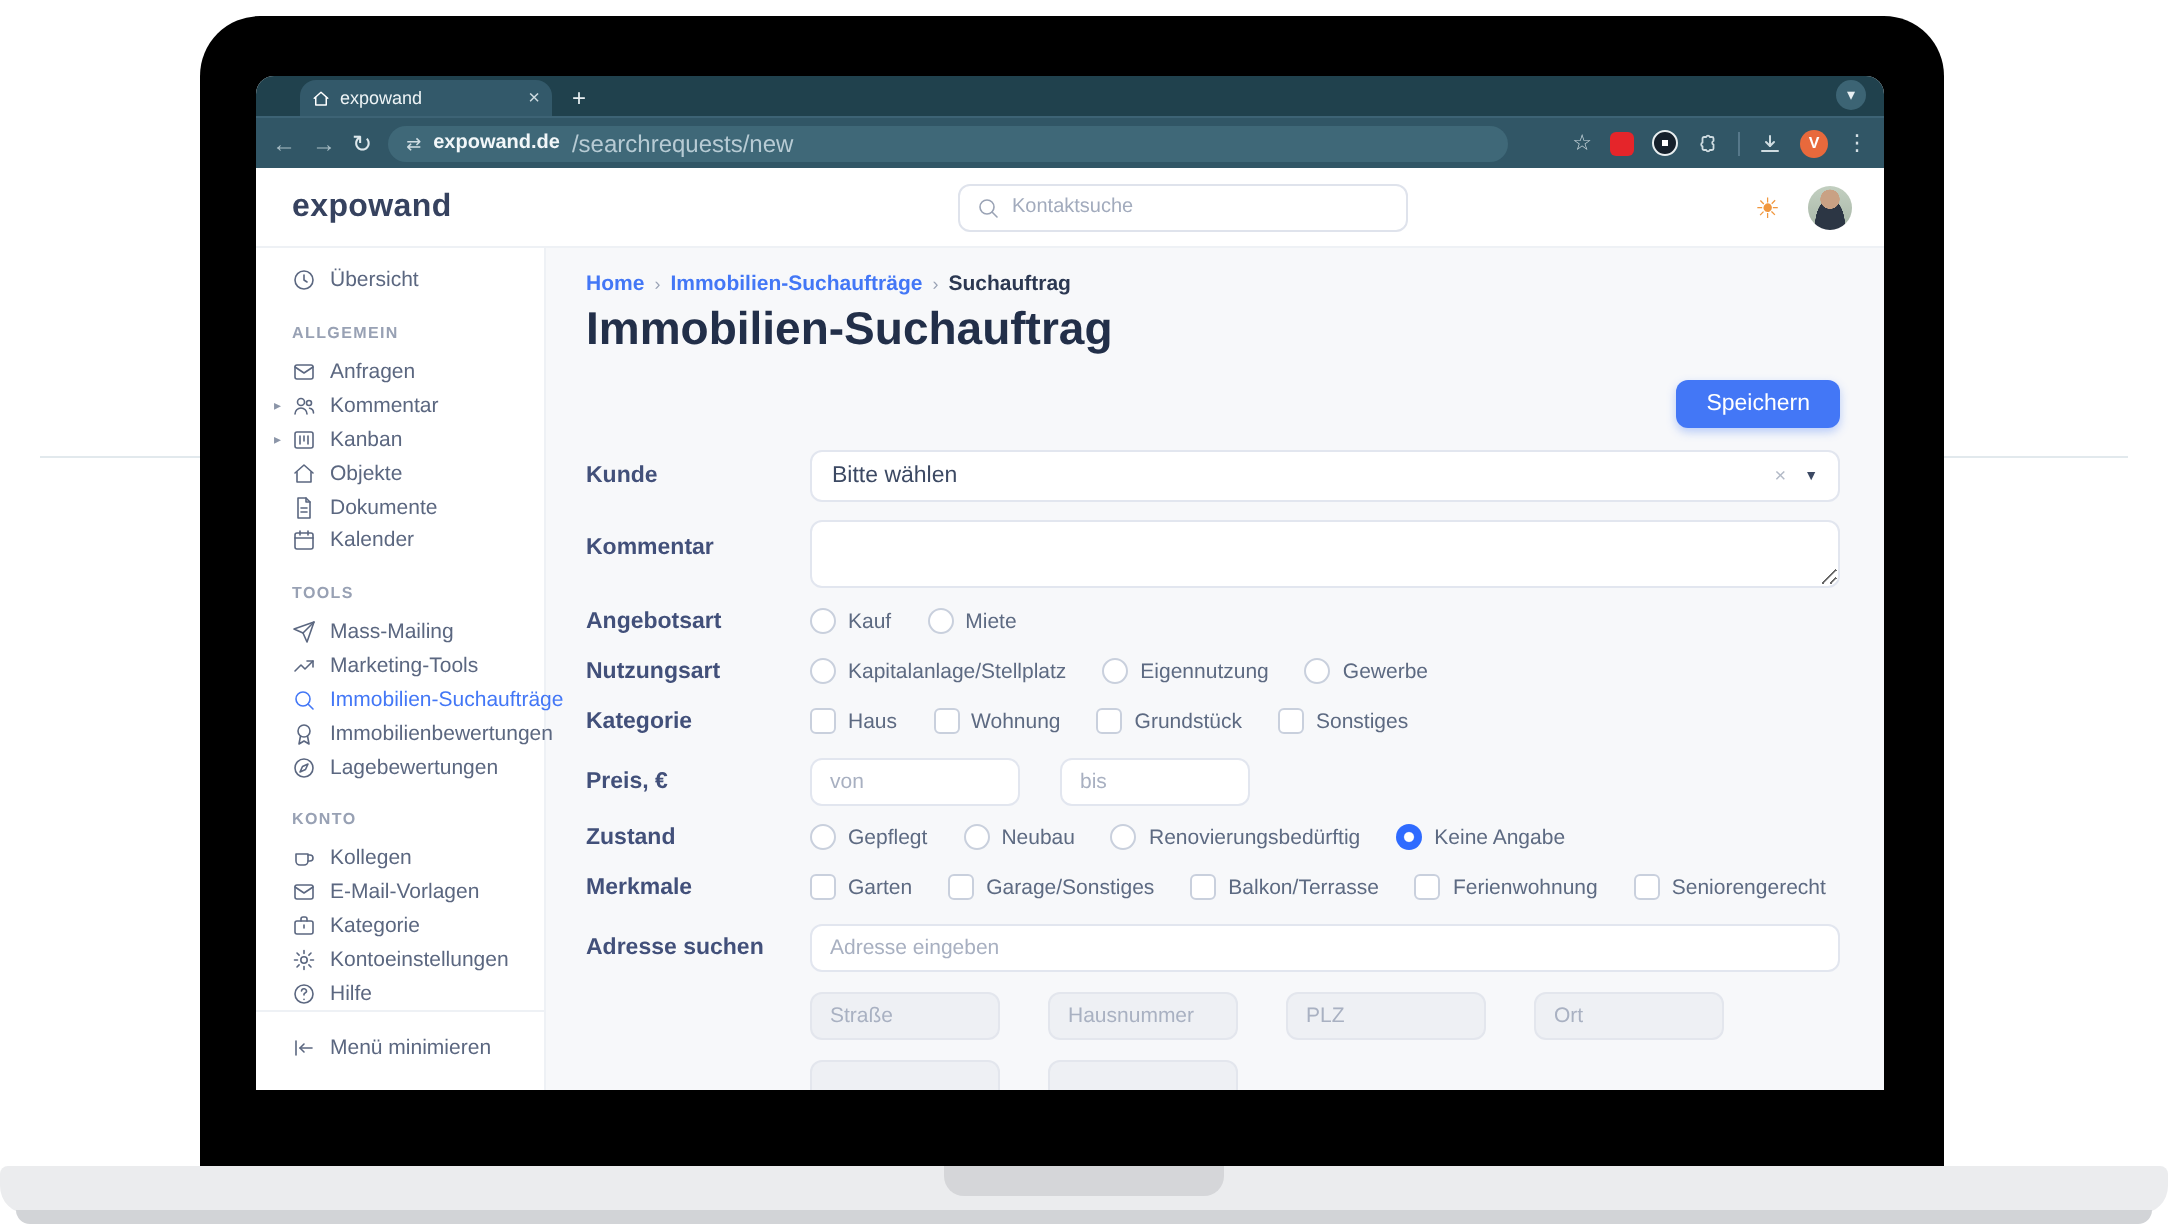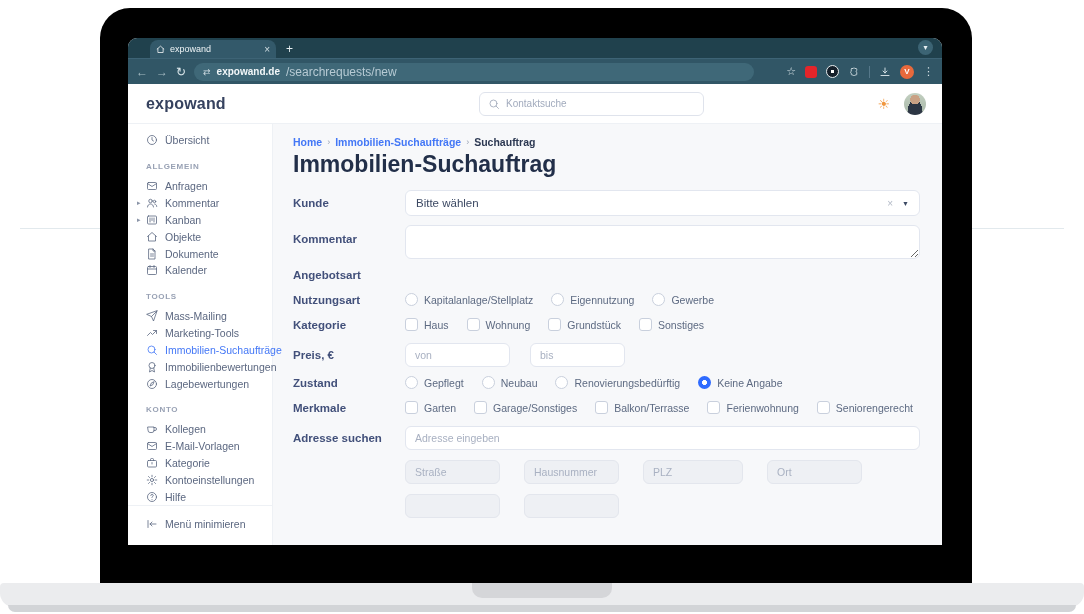--- a/index.html
+++ b/index.html
@@ -326,20 +326,23 @@
         <div class="main">
           <div class="crumbs">
             <span class="crumb-link">Home</span>
             <span class="crumb-sep">›</span>
             <span class="crumb-link">Immobilien-Suchaufträge</span>
             <span class="crumb-sep">›</span>
             <span class="crumb-cur">Suchauftrag</span>
           </div>
           <div class="page-title">Immobilien-Suchauftrag</div>
 
+          <div class="save-row">
+            <button class="btn-save">Speichern</button>
+          </div>
 
           <div class="form">
 
             <div class="frow mb9">
               <span class="flabel">Kunde</span>
               <div class="fbody">
                 <div class="select">
                   <span class="select-value">Bitte wählen</span>
                   <span class="select-clear">×</span>
                   <span class="select-arrow">▼</span>
@@ -349,20 +352,30 @@
 
             <div class="frow top mb10">
               <span class="flabel">Kommentar</span>
               <div class="fbody">
                 <textarea class="ta" style=""></textarea>
               </div>
             </div>
 
             <div class="frow mb12">
               <span class="flabel">Angebotsart</span>
+              <div class="fbody">
+                <span class="opt">
+                    <span class="radio"></span>
+                    <span class="opt-label">Kauf</span>
+                  </span>
+                <span class="opt">
+                    <span class="radio"></span>
+                    <span class="opt-label">Miete</span>
+                  </span>
+              </div>
             </div>
 
             <div class="frow mb12">
               <span class="flabel">Nutzungsart</span>
               <div class="fbody">
                 <span class="opt">
                     <span class="radio"></span>
                     <span class="opt-label">Kapitalanlage/Stellplatz</span>
                   </span>
                 <span class="opt">

